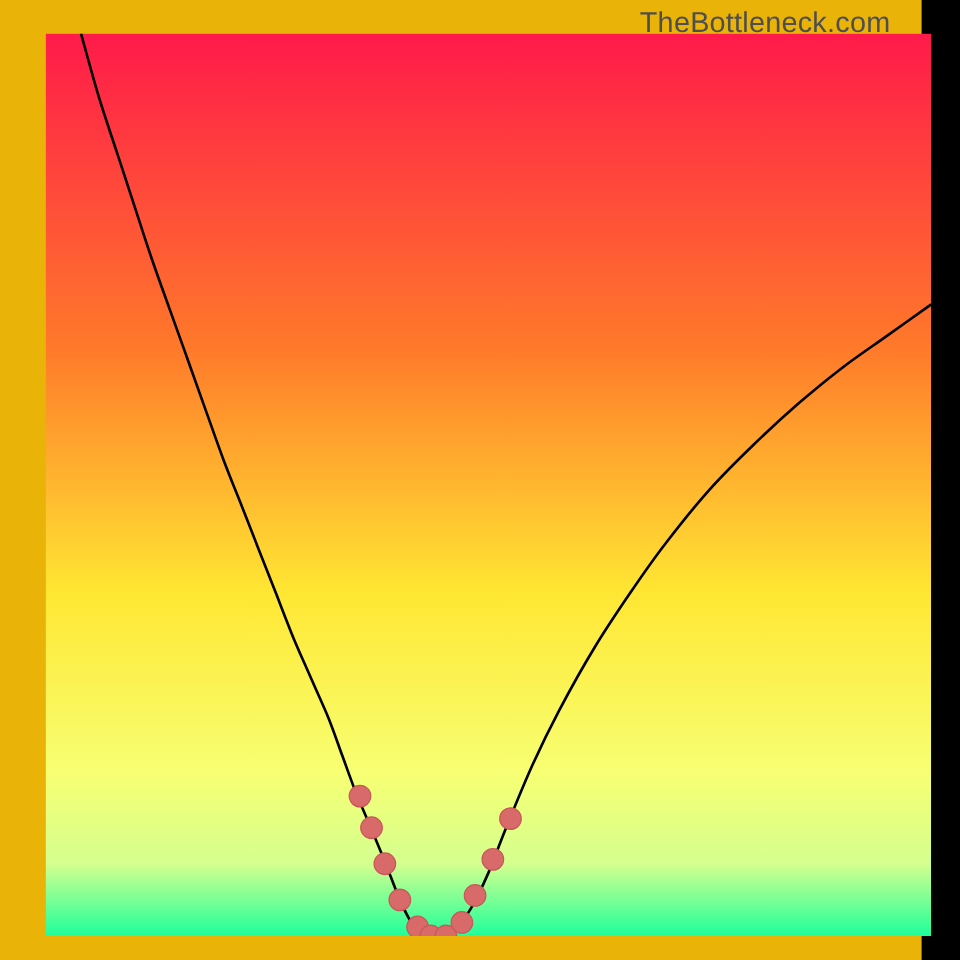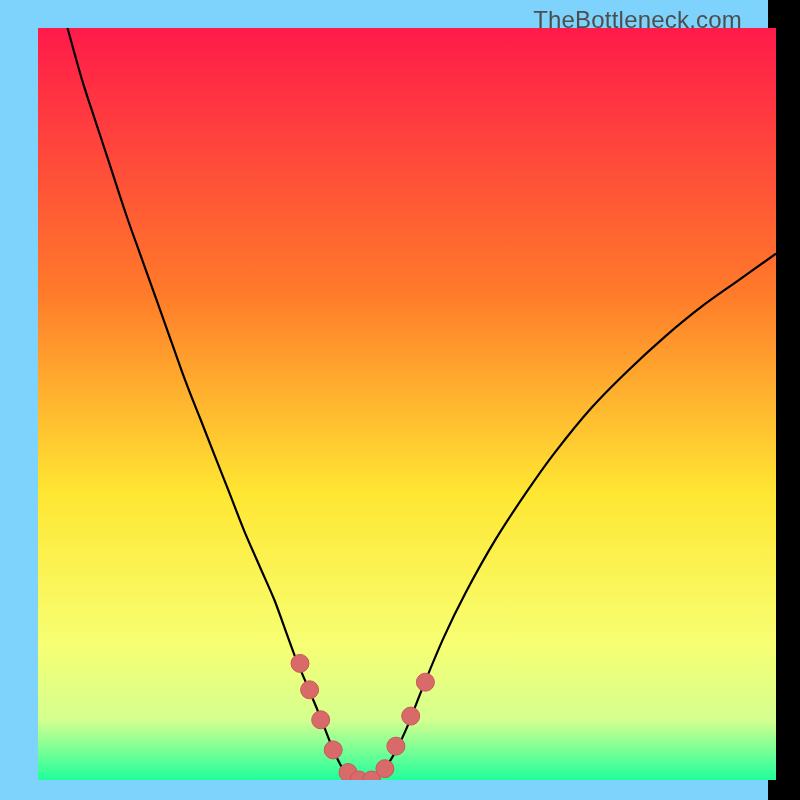--- a/index.html
+++ b/index.html
@@ -10,21 +10,21 @@
     overflow: hidden;
     background: #000;
     font-family: Arial, Helvetica, sans-serif;
   }
   .frame {
     position: absolute;
     left: 0;
     top: 0;
     width: 768px;
     height: 800px;
-    background: #7dd3fc;
+    background: #eab308;
   }
   .plot-area {
     position: absolute;
     left: 38px;
     top: 28px;
     width: 738px;
     height: 752px;
   }
   .watermark {
     position: absolute;

